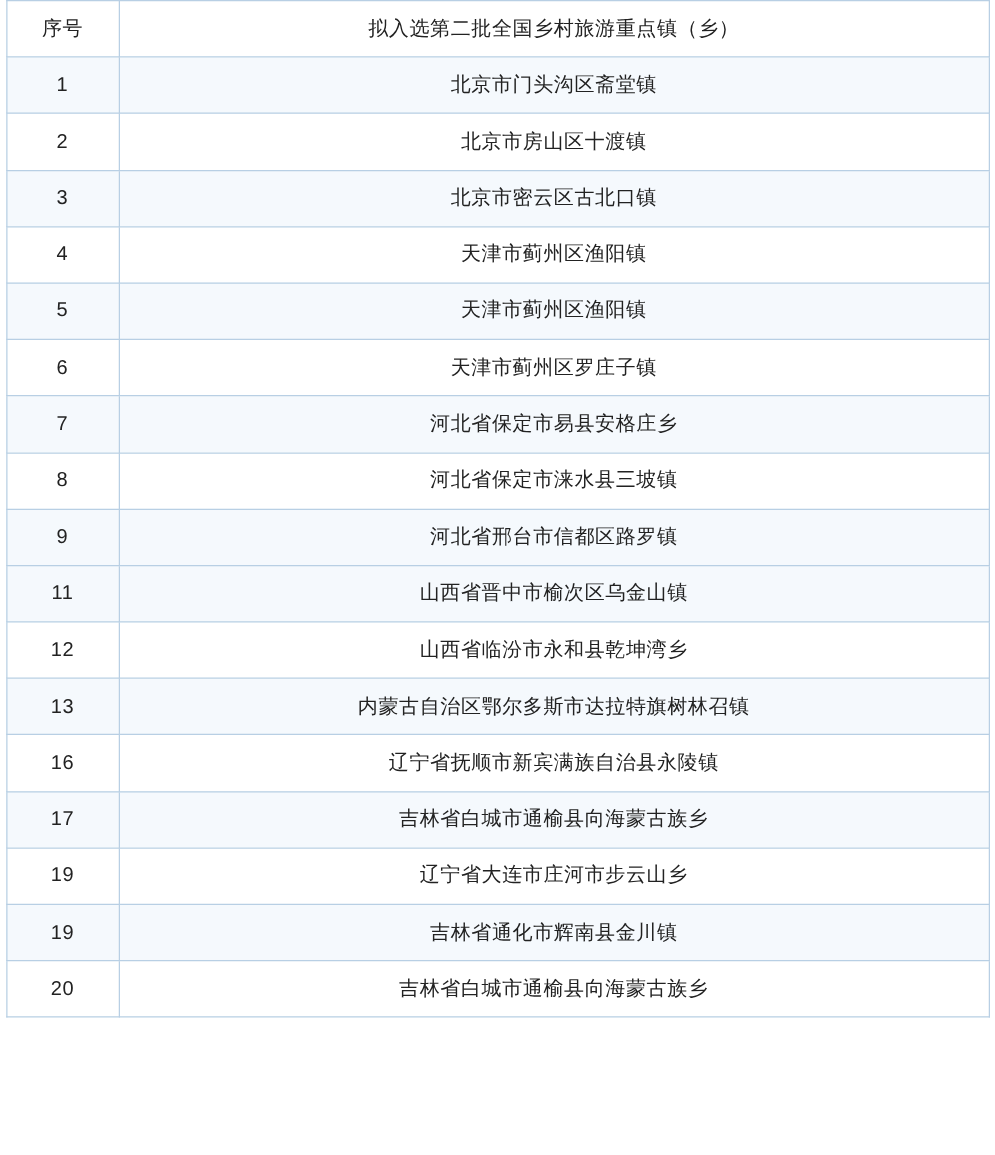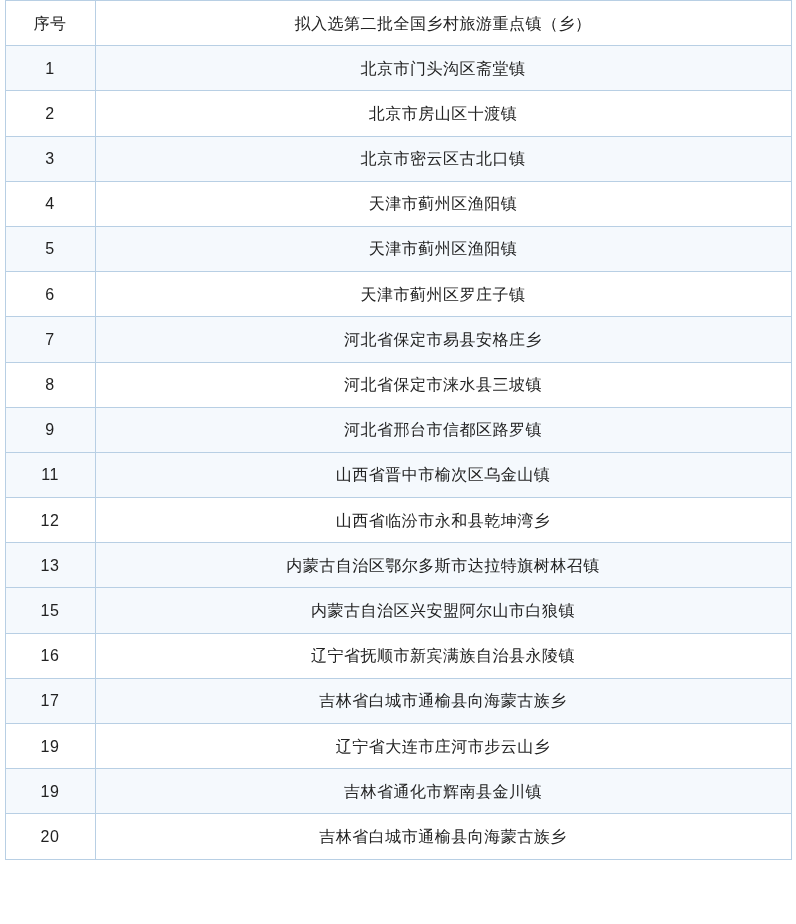--- a/index.html
+++ b/index.html
@@ -167,28 +167,20 @@
           </td>
         </tr>
         <tr class="odd">
           <td>
             <span class="cell-inner idx-cell">13</span>
           </td>
           <td>
             <span class="cell-inner name-cell">内蒙古自治区鄂尔多斯市达拉特旗树林召镇</span>
           </td>
         </tr>
-        <tr class="odd">
-          <td>
-            <span class="cell-inner idx-cell">15</span>
-          </td>
-          <td>
-            <span class="cell-inner name-cell">内蒙古自治区兴安盟阿尔山市白狼镇</span>
-          </td>
-        </tr>
         <tr class="even">
           <td>
             <span class="cell-inner idx-cell">16</span>
           </td>
           <td>
             <span class="cell-inner name-cell">辽宁省抚顺市新宾满族自治县永陵镇</span>
           </td>
         </tr>
         <tr class="odd">
           <td>

